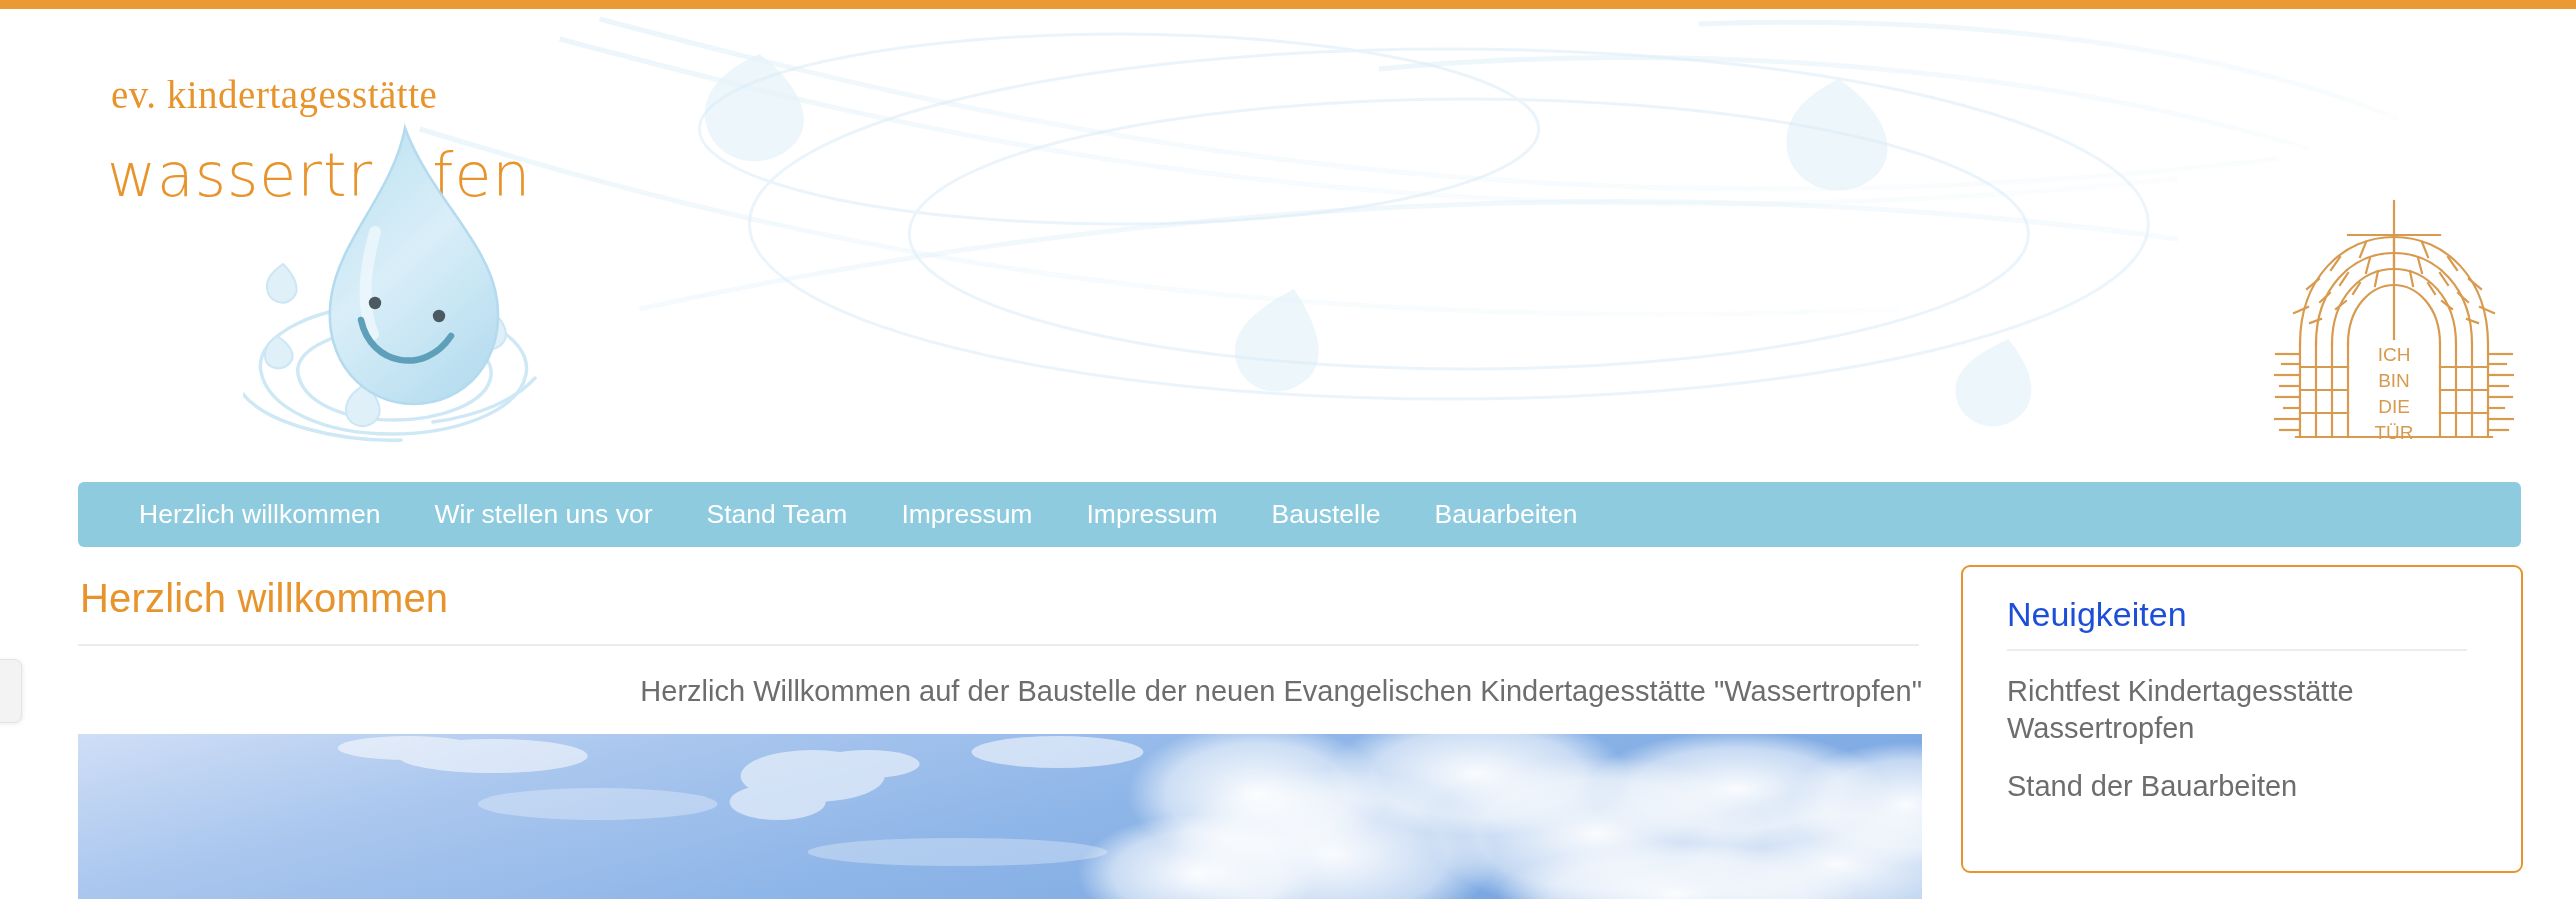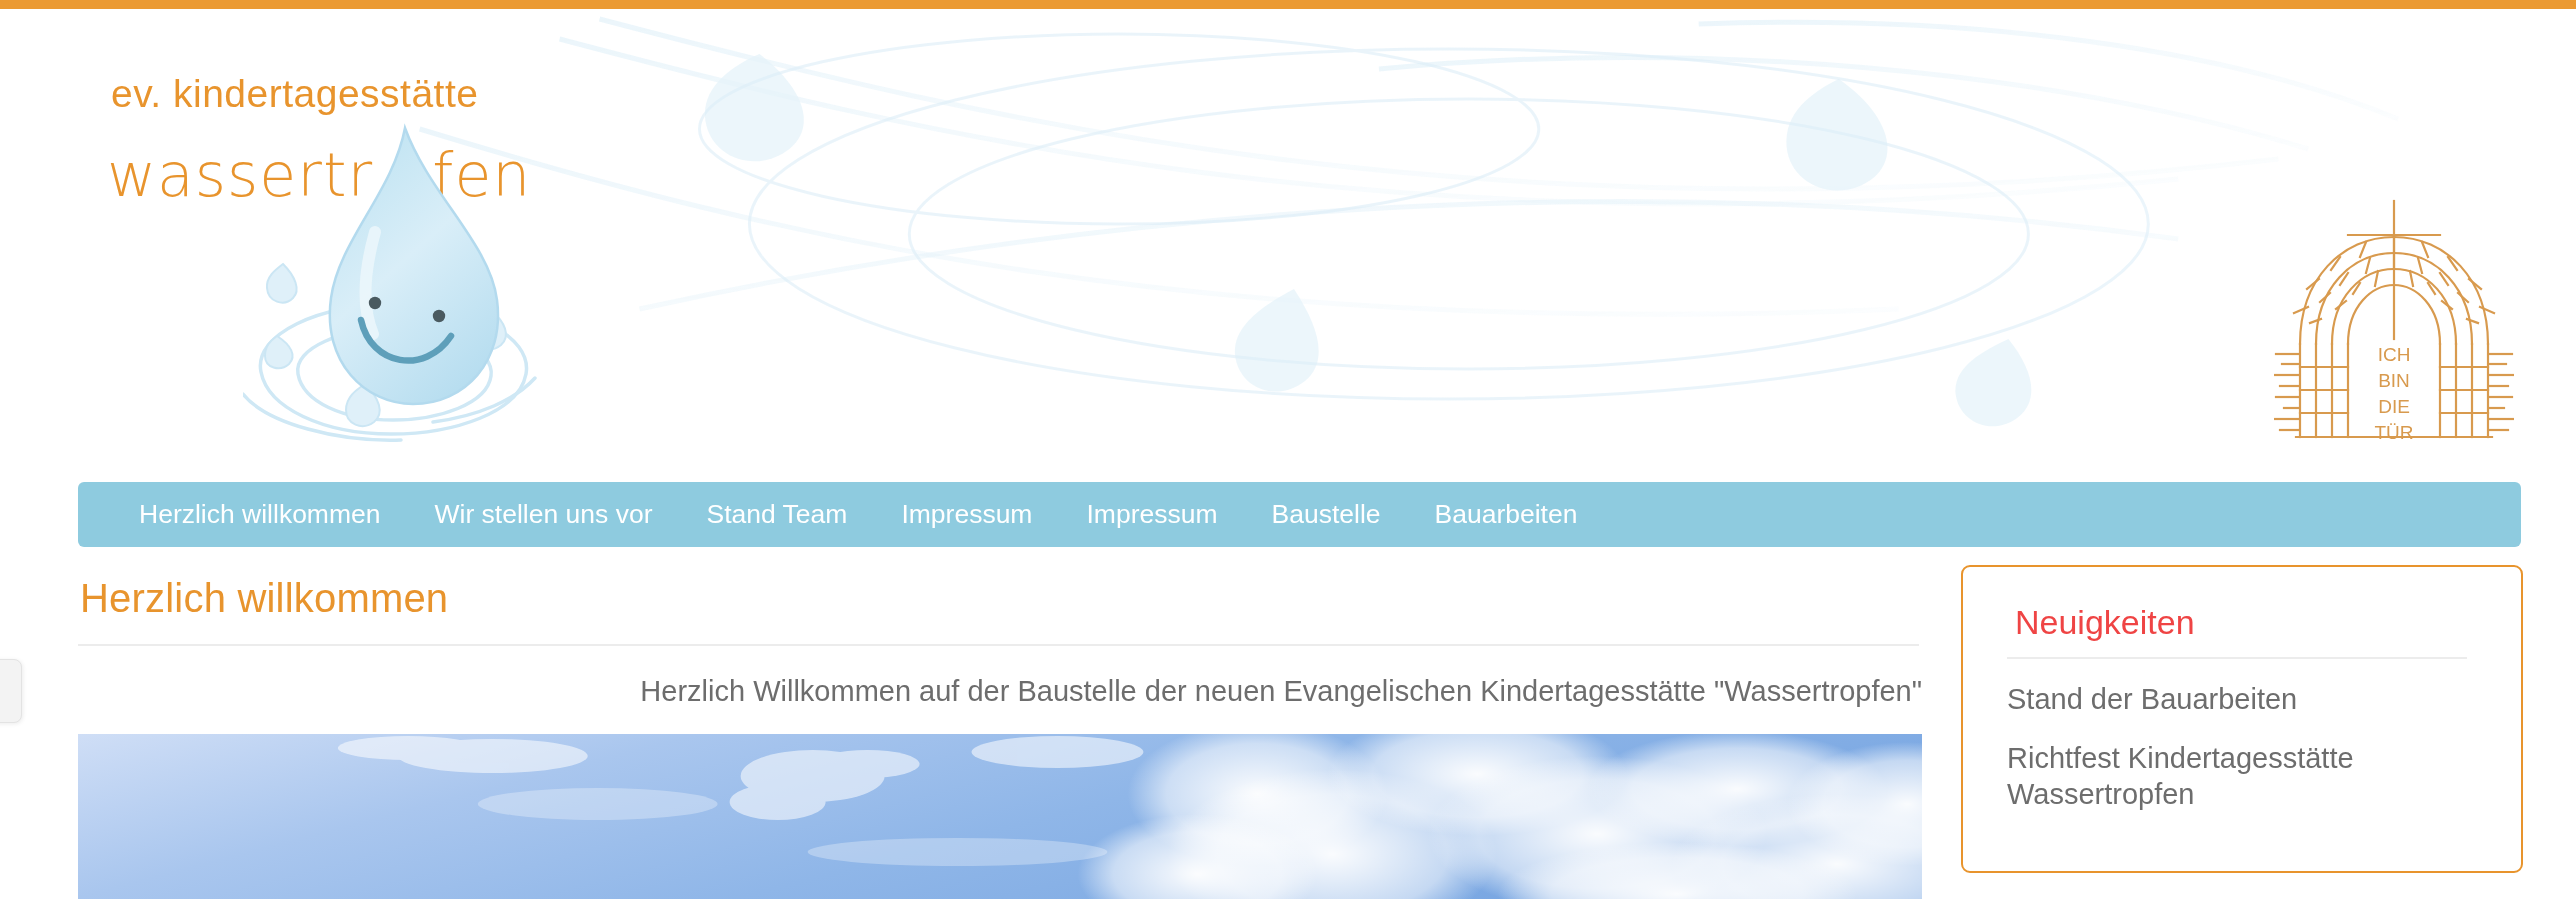--- a/index.html
+++ b/index.html
@@ -59,21 +59,21 @@
     width: 430px;
     height: 420px;
   }
   .logo-line1 {
     position: absolute;
     left: 16px;
     top: 45px;
     font-size: 39px;
     letter-spacing: 0.5px;
     color: #e8942d;
-    font-family: Liberation Sans, sans-serif;
+    font-family: Liberation Serif, serif;
     font-weight: 300;
     white-space: nowrap;
   }
   .logo-line2 {
     position: absolute;
     left: 12px;
     top: 113px;
     font-size: 60px;
     letter-spacing: 1px;
     color: #e8942d;
@@ -179,25 +179,25 @@
     left: 1961px;
     top: 565px;
     width: 562px;
     height: 308px;
     border: 2px solid #e8942d;
     border-radius: 9px;
     box-sizing: border-box;
     background: #ffffff;
   }
   .sidebar-title {
-    margin: 8px;
+    margin: 0;
     padding: 29px 16px 0 44px;
     font-size: 34px;
     font-weight: 400;
-    color: #ef4444;
+    color: #1d4ed8;
     line-height: 1.1;
   }
   .sidebar-rule {
     margin: 16px 0 0 44px;
     width: 460px;
     height: 2px;
     background: #ececec;
   }
   .news-list {
     list-style: none;
@@ -440,21 +440,21 @@
         <ellipse cx="520" cy="70" rx="120" ry="16"></ellipse>
         <ellipse cx="880" cy="118" rx="150" ry="14"></ellipse>
       </g>
     </svg>
   </main>
 
   <aside class="sidebar">
     <h2 class="sidebar-title">Neuigkeiten</h2>
     <div class="sidebar-rule"></div>
     <ul class="news-list">
+      <li class="news-item">Richtfest Kindertagesstätte Wassertropfen</li>
       <li class="news-item">Stand der Bauarbeiten</li>
-      <li class="news-item">Richtfest Kindertagesstätte Wassertropfen</li>
     </ul>
   </aside>
 
   <div class="edge-tab"></div>
 
 </div>
 
 
 </body></html>

